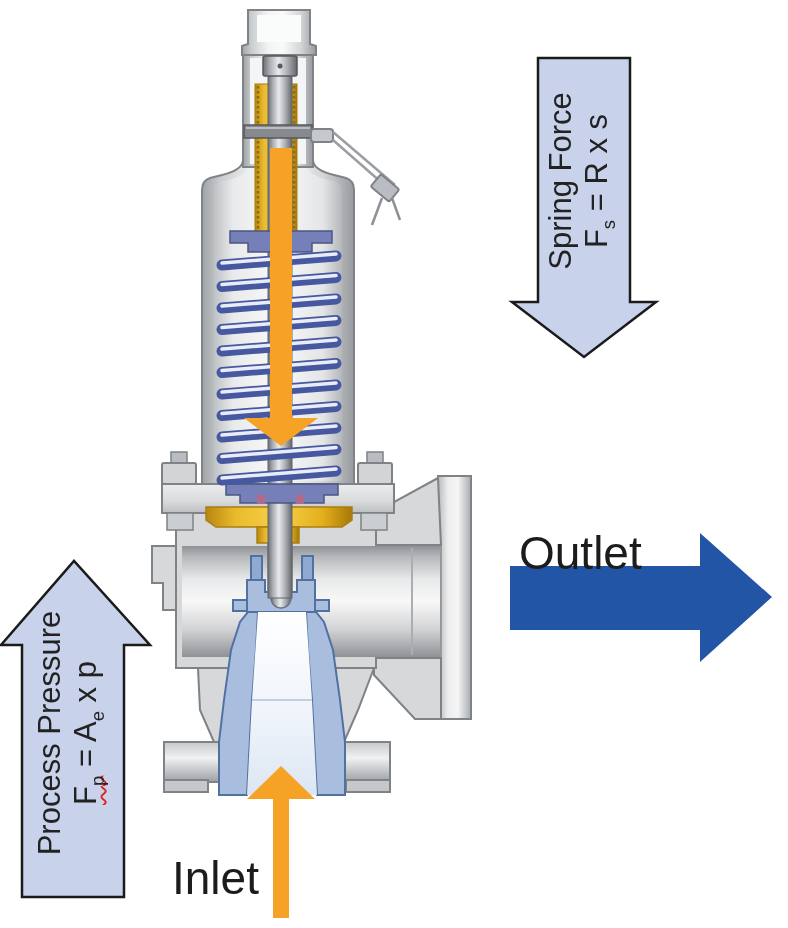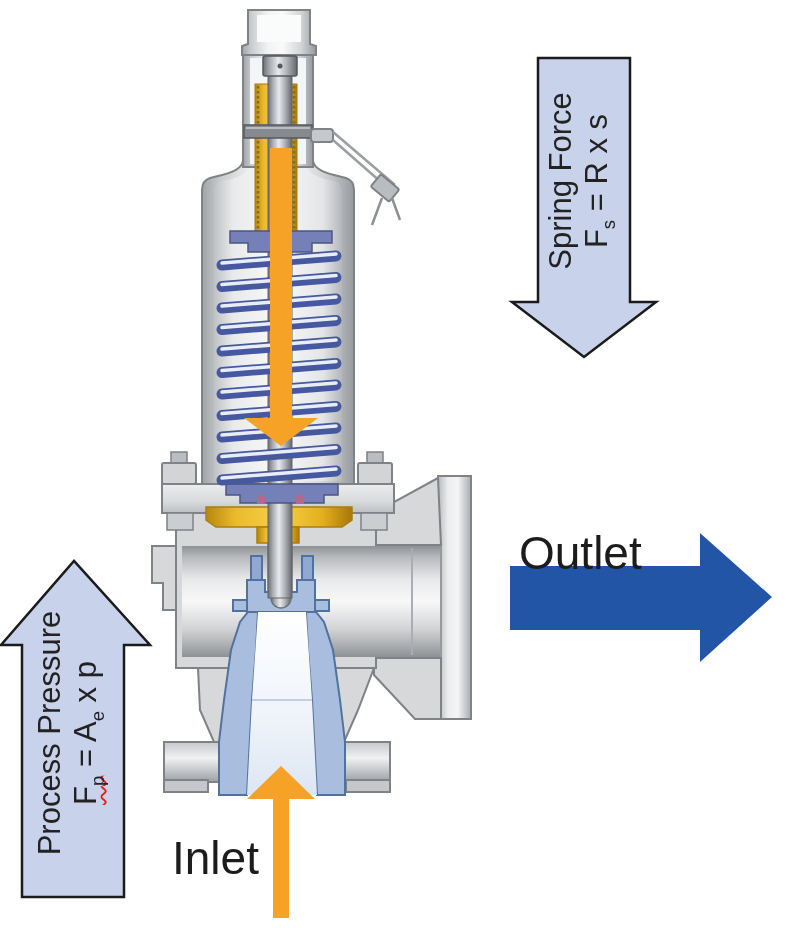--- a/index.html
+++ b/index.html
@@ -6,21 +6,21 @@
   .stage {
     position:relative; width:788px; height:928px; background:#ffffff;
     font-family:"Liberation Sans", sans-serif; overflow:hidden;
   }
   .stage svg.diagram { position:absolute; left:0; top:0; }
   .label {
     position:absolute; color:#1c1c1c; font-size:46px; line-height:1;
     letter-spacing:0px; white-space:nowrap;
   }
   .outlet-label { left:519px; top:502px;margin-top:28px; }
-  .inlet-label  { left:172px; top:835px; }
+  .inlet-label  { left:172px; top:855px; }
   .arrow-text {
     position:absolute; text-align:center; color:#222222;
     font-size:31px; line-height:36px; white-space:nowrap;
   }
   .spring-force-text    { left:585px; top:181px; transform:translate(-50%,-50%) rotate(-90deg); }
   .process-pressure-text{ left:74px;  top:733px; transform:translate(-50%,-50%) rotate(-90deg); }
   .arrow-text sub { font-size:0.6em; }
   .misspelled {
     text-decoration-line: underline;
     text-decoration-style: wavy;

